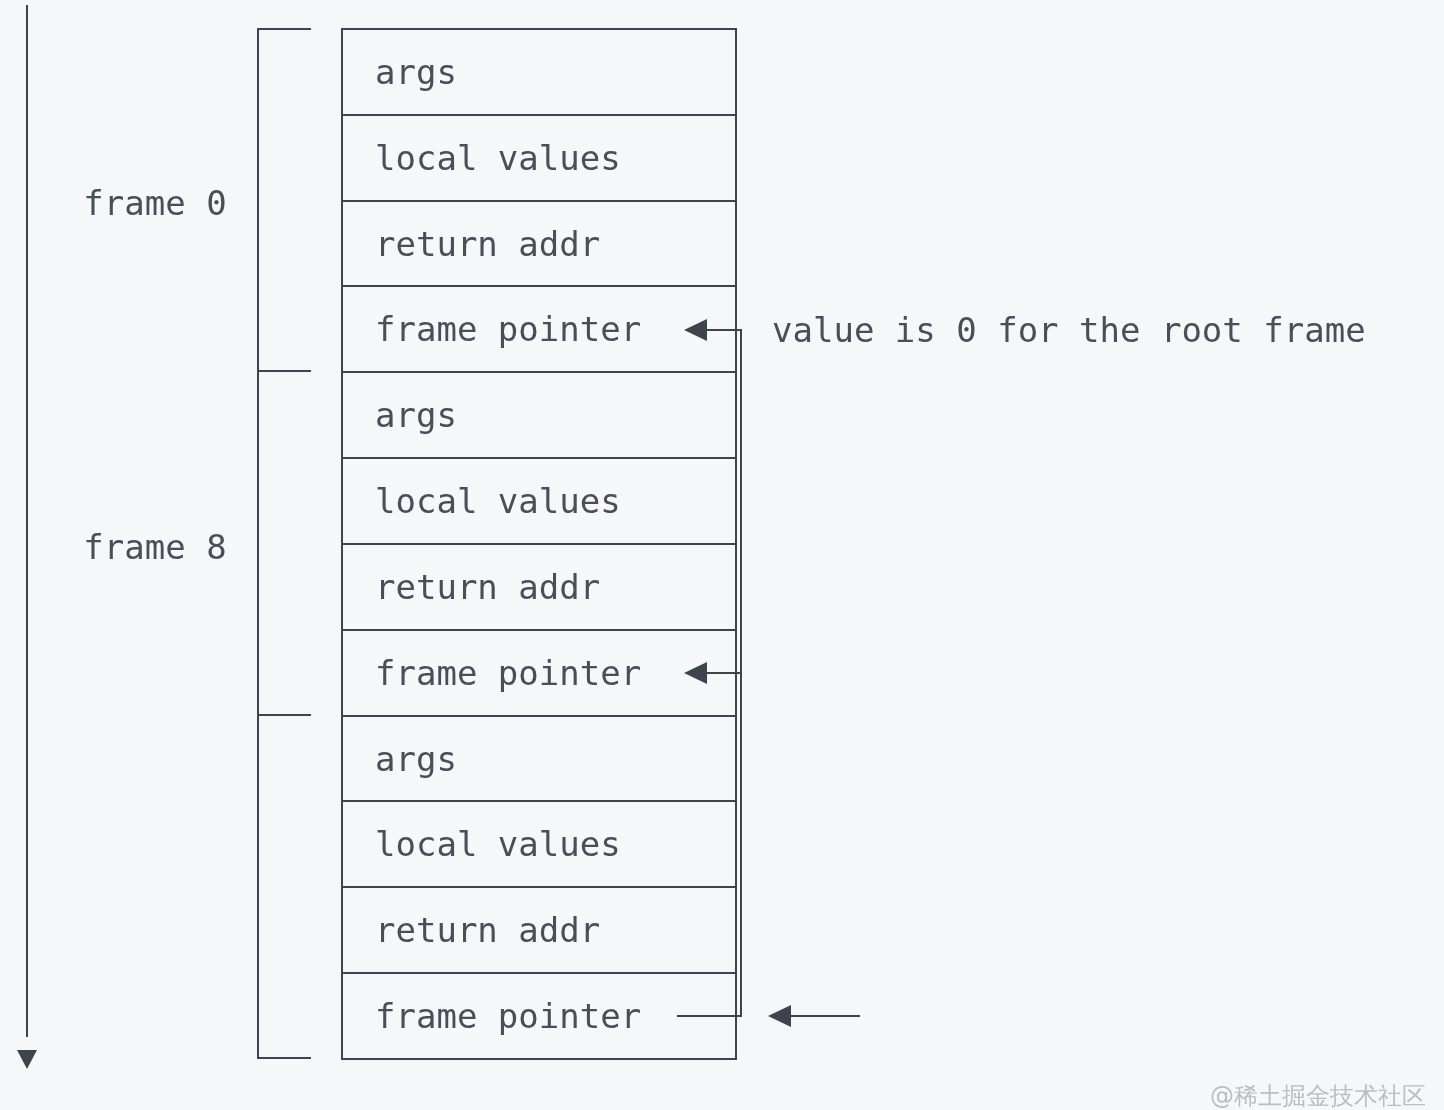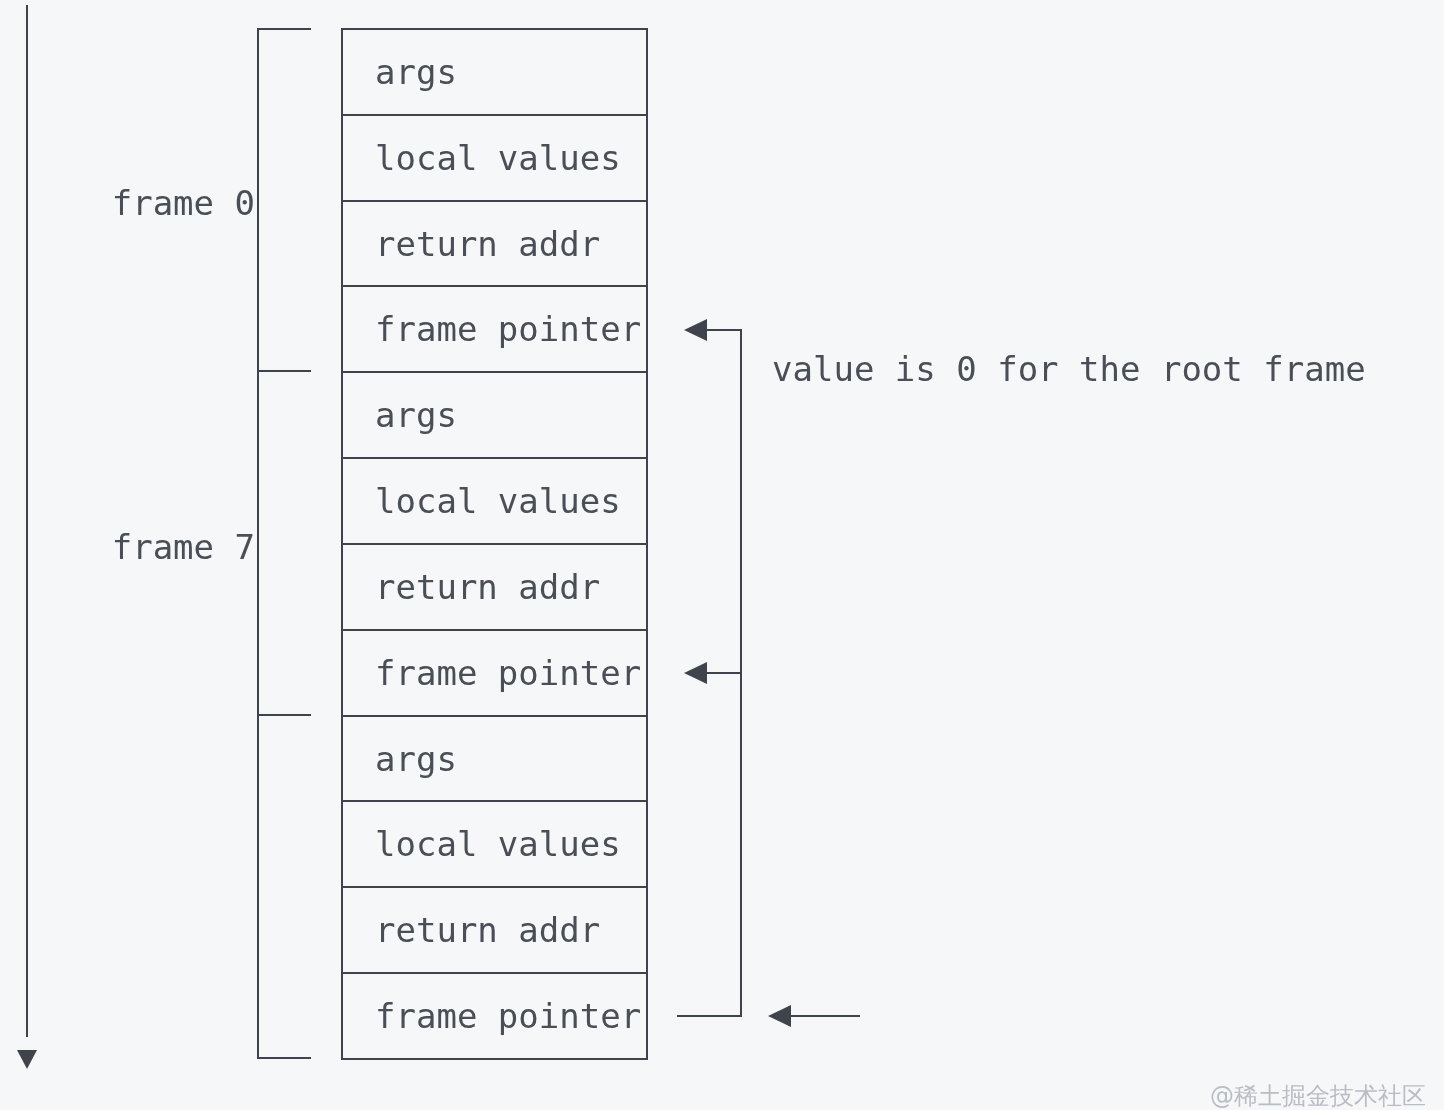--- a/index.html
+++ b/index.html
@@ -39,32 +39,32 @@
     border-top: 19px solid var(--color-line);
   }
 
   
   .frame-label {
     position: absolute;
     left: 55px;
     width: 200px;
     height: 44px;
     line-height: 44px;
-    text-align: right;
+    text-align: center;
     font-size: 34px;
     color: var(--color-text);
     white-space: nowrap;
   }
 
   
   .stack-table {
     position: absolute;
     left: 341px;
     top: 28px;
-    width: 307px;
+    width: 396px;
     height: 1032px;
     border: 2px solid var(--color-line);
     display: flex;
     flex-direction: column;
     background: var(--color-background);
     text-align: center;
   }
   .stack-cell {
     flex: 1 1 0;
     border-bottom: 2px solid var(--color-line);
@@ -106,21 +106,21 @@
   <div class="vline" style="left:26px; top:5px; height:1032px;"></div>
   <div class="arrow-down" style="left:17px; top:1050px;"></div>
 
   <div class="vline" style="left:257px; top:28px; height:1031px;"></div>
   <div class="hline" style="left:257px; top:28px; width:54px;"></div>
   <div class="hline" style="left:257px; top:370px; width:54px;"></div>
   <div class="hline" style="left:257px; top:714px; width:54px;"></div>
   <div class="hline" style="left:257px; top:1057px; width:54px;"></div>
 
   <div class="frame-label" style="top:181px;">frame 0</div>
-  <div class="frame-label" style="top:525px;">frame 7</div>
+  <div class="frame-label" style="top:525px;">frame 8</div>
 
   <div class="stack-table">
     <div class="stack-cell">args</div>
     <div class="stack-cell">local values</div>
     <div class="stack-cell">return addr</div>
     <div class="stack-cell">frame pointer</div>
     <div class="stack-cell">args</div>
     <div class="stack-cell">local values</div>
     <div class="stack-cell">return addr</div>
     <div class="stack-cell">frame pointer</div>
@@ -130,20 +130,20 @@
     <div class="stack-cell">frame pointer</div>
   </div>
 
   <div class="hline" style="left:677px; top:1015px; width:65px;"></div>
   <div class="vline" style="left:740px; top:329px; height:688px;"></div>
   <div class="hline" style="left:704px; top:329px; width:38px;"></div>
   <div class="arrow-left" style="left:684px; top:319px;"></div>
   <div class="hline" style="left:704px; top:672px; width:38px;"></div>
   <div class="arrow-left" style="left:684px; top:662px;"></div>
 
-  <div class="annotation" style="left:772px; top:308px;margin-top:39px;">value is 0 for the root frame</div>
+  <div class="annotation" style="left:772px; top:308px;">value is 0 for the root frame</div>
 
   <div class="arrow-left" style="left:768px; top:1005px;"></div>
   <div class="hline" style="left:790px; top:1015px; width:70px;"></div>
 
   <div class="watermark">@稀土掘金技术社区</div>
 
 </div>
 
 </body></html>

